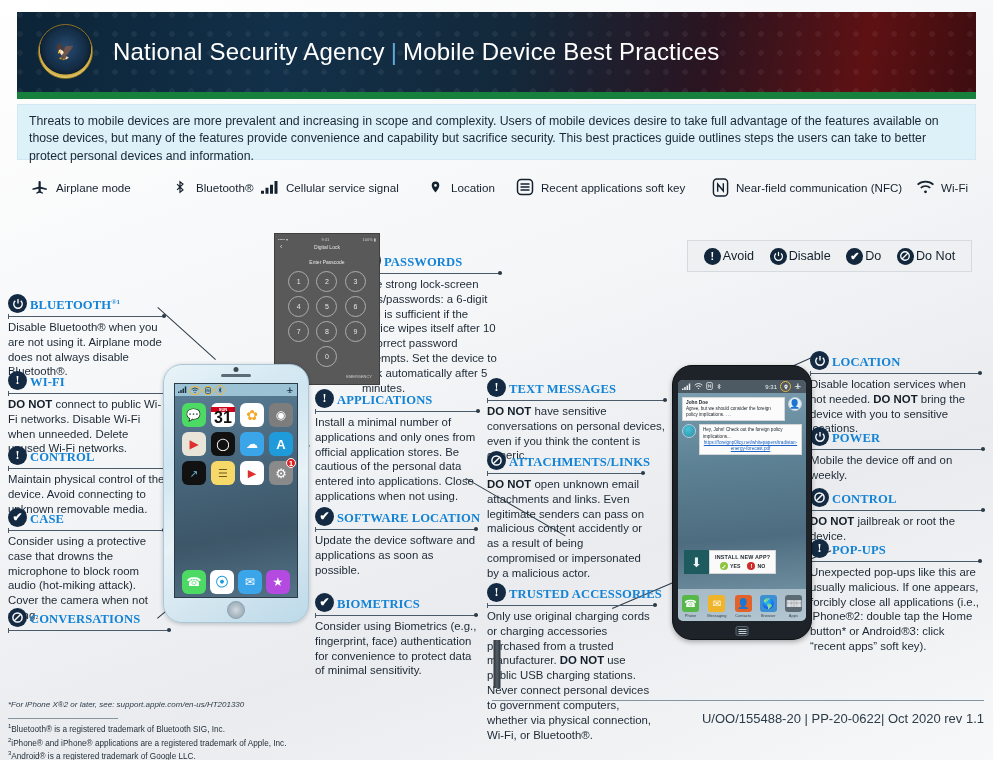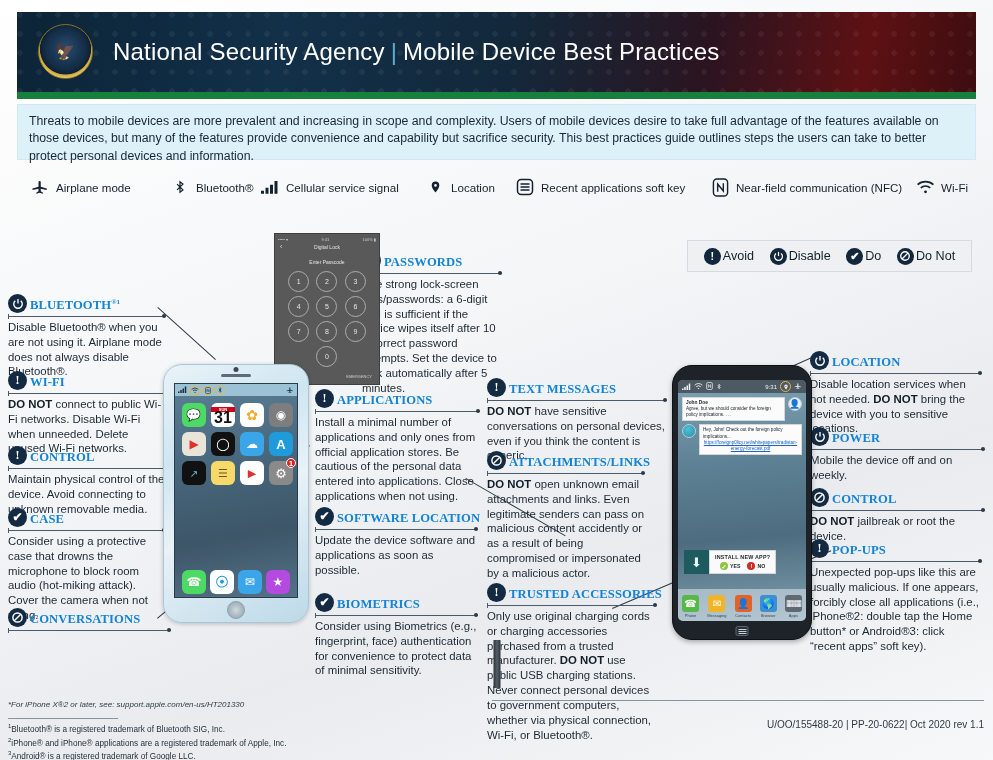--- a/index.html
+++ b/index.html
@@ -232,21 +232,21 @@
   }
   
   .footer-left { position: absolute; left: 8px; top: 700px; width: 470px; }
   .fn-note { font-size: 8px; font-style: italic; color: #2c3b48; }
   .fn-rule { width: 110px; height: 1px; background: #8795a1; margin: 9px 0 3px 0; }
   .fn-line { font-size: 8.2px; color: #1f2b36; line-height: 1.45; }
   .fn-line sup { font-size: 6px; }
   .footer-right { position: absolute; left: 492px; top: 700px; width: 492px; }
   .fr-rule { width: 100%; height: 1px; background: #8795a1; margin-bottom: 4px; }
   .fr-text { font-size: 8.4px; font-style: italic; color: #2c3b48; line-height: 1.4; }
-  .fr-id { font-size: 10px; color: #2c3b48; text-align: right; margin-top: 18px; }
+  .fr-id { font-size: 13px; color: #2c3b48; text-align: right; margin-top: 10px; }
 </style>
 </head>
 <body>
 
 <div id="page">
 
   <div class="header">
     <div class="header-logo">
       <div class="seal-inner">
           <span class="eagle">🦅</span>

